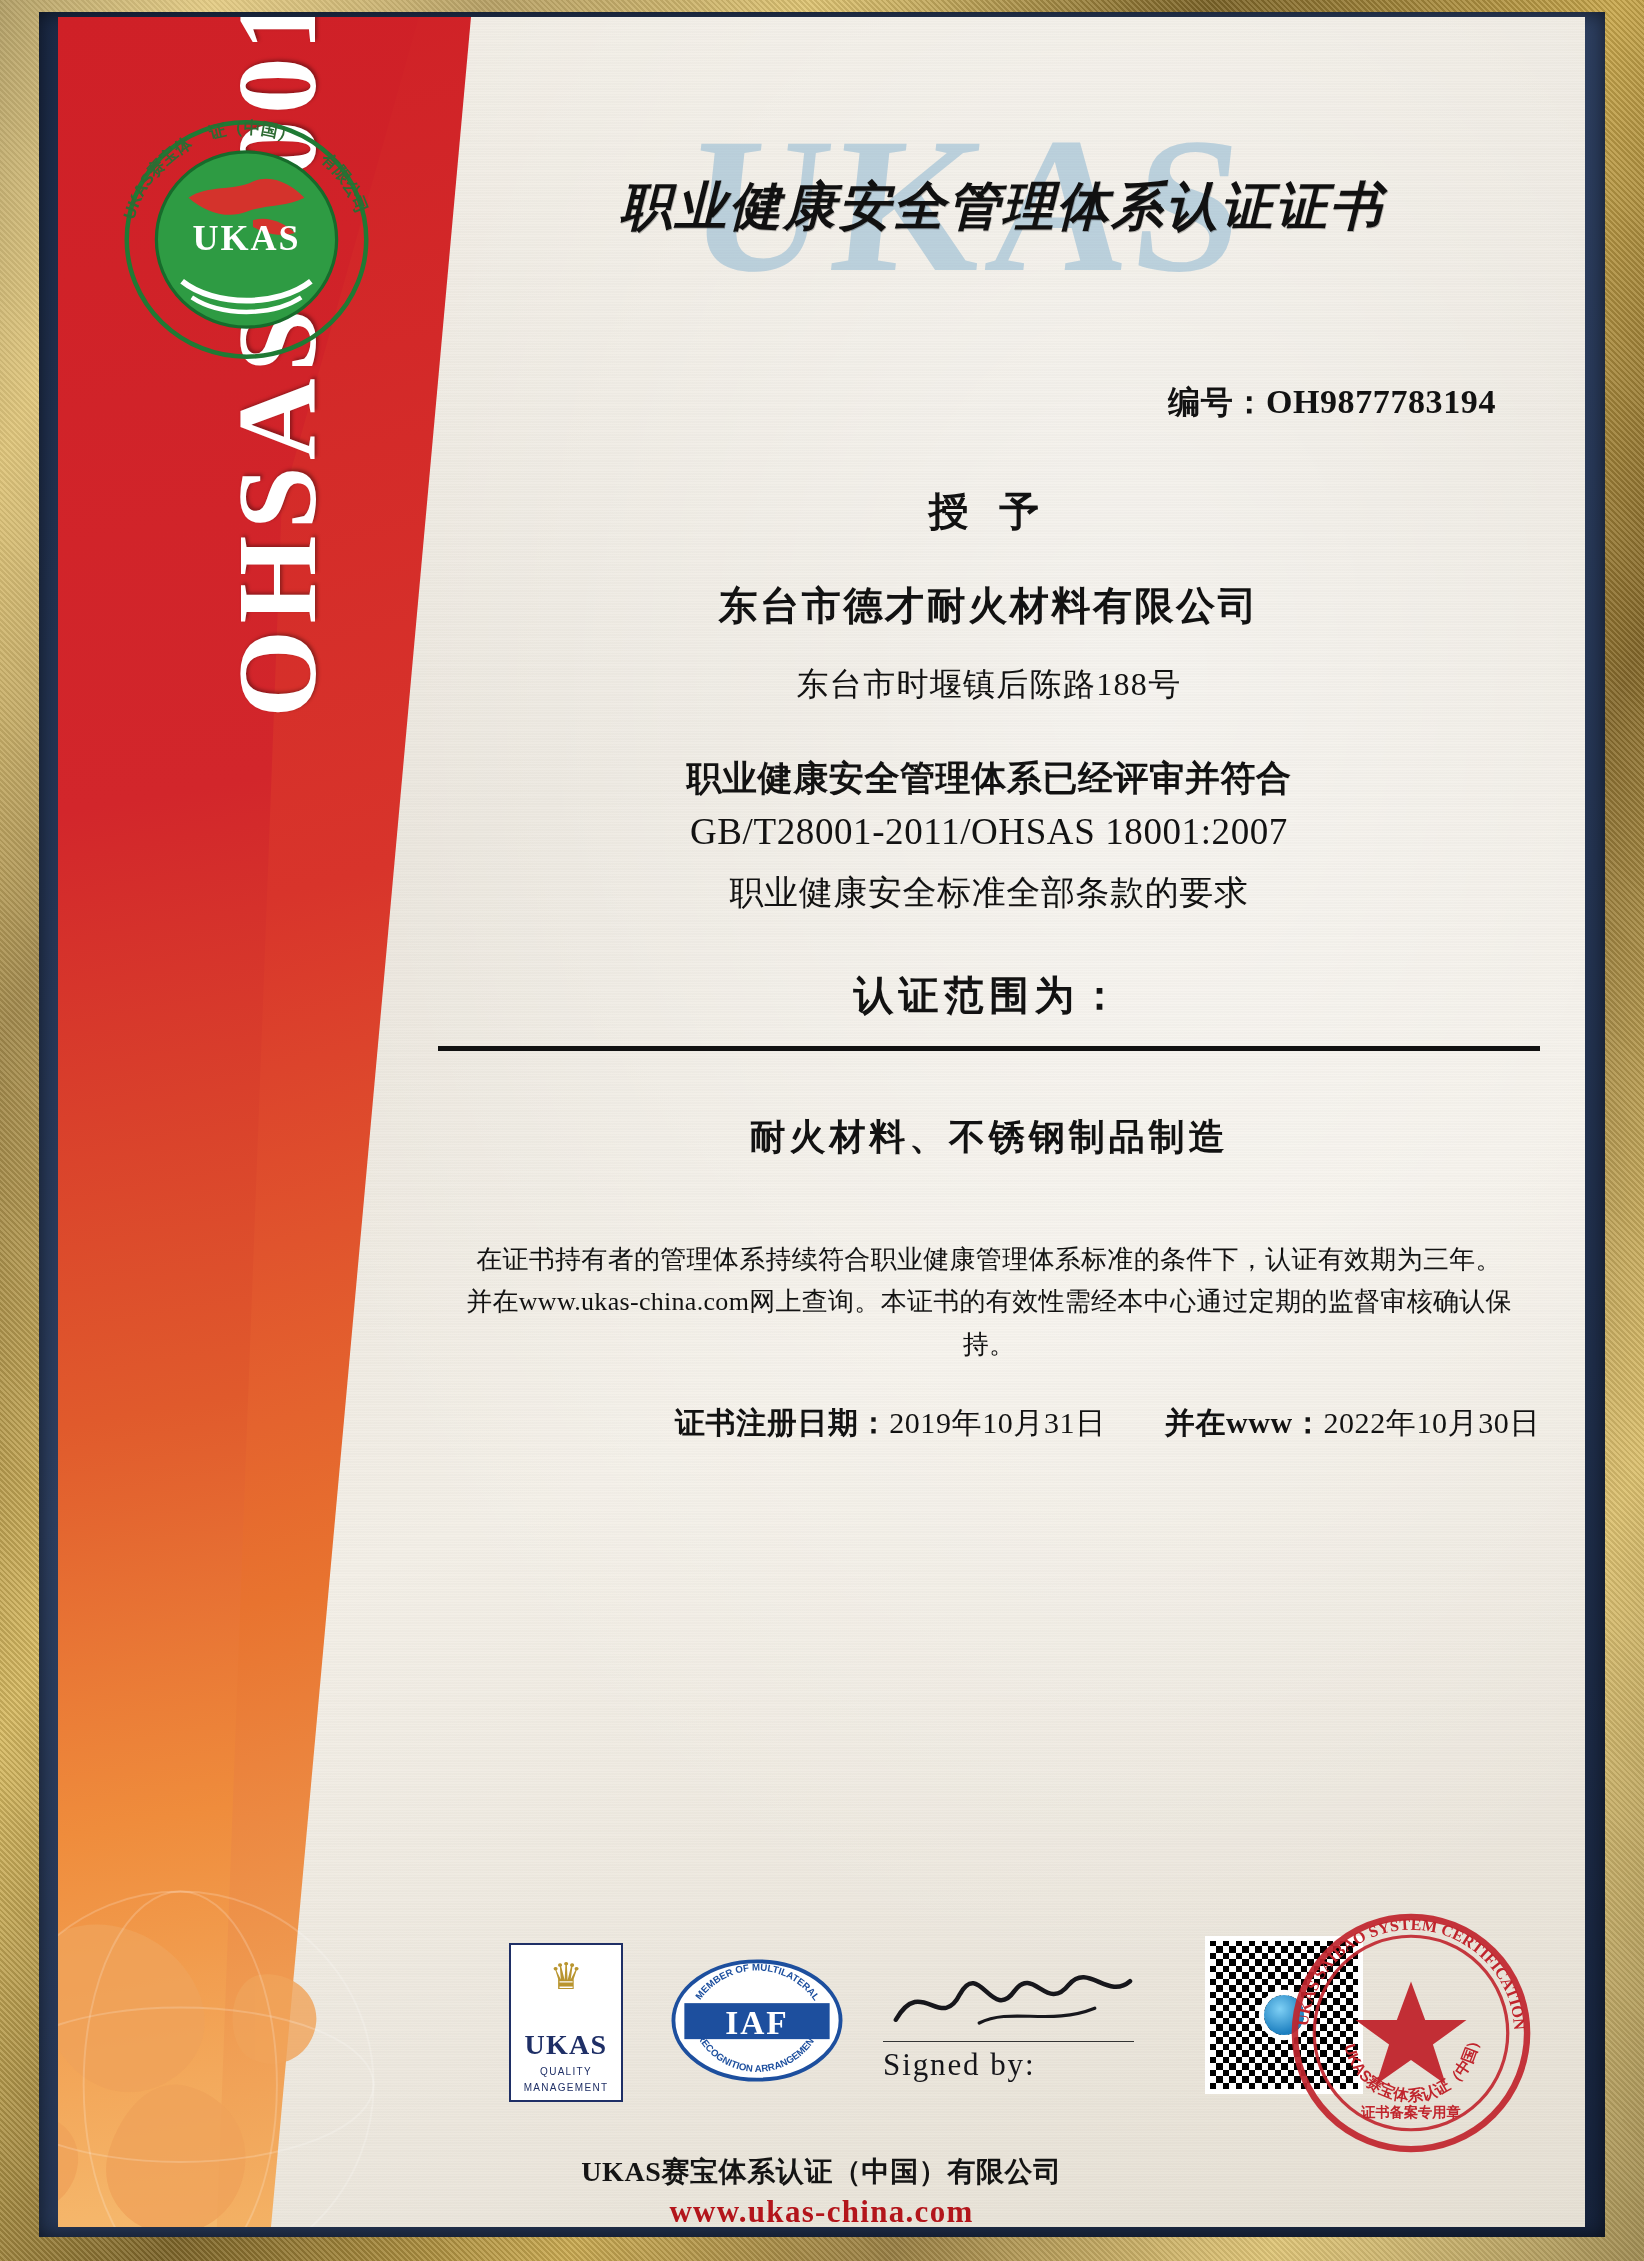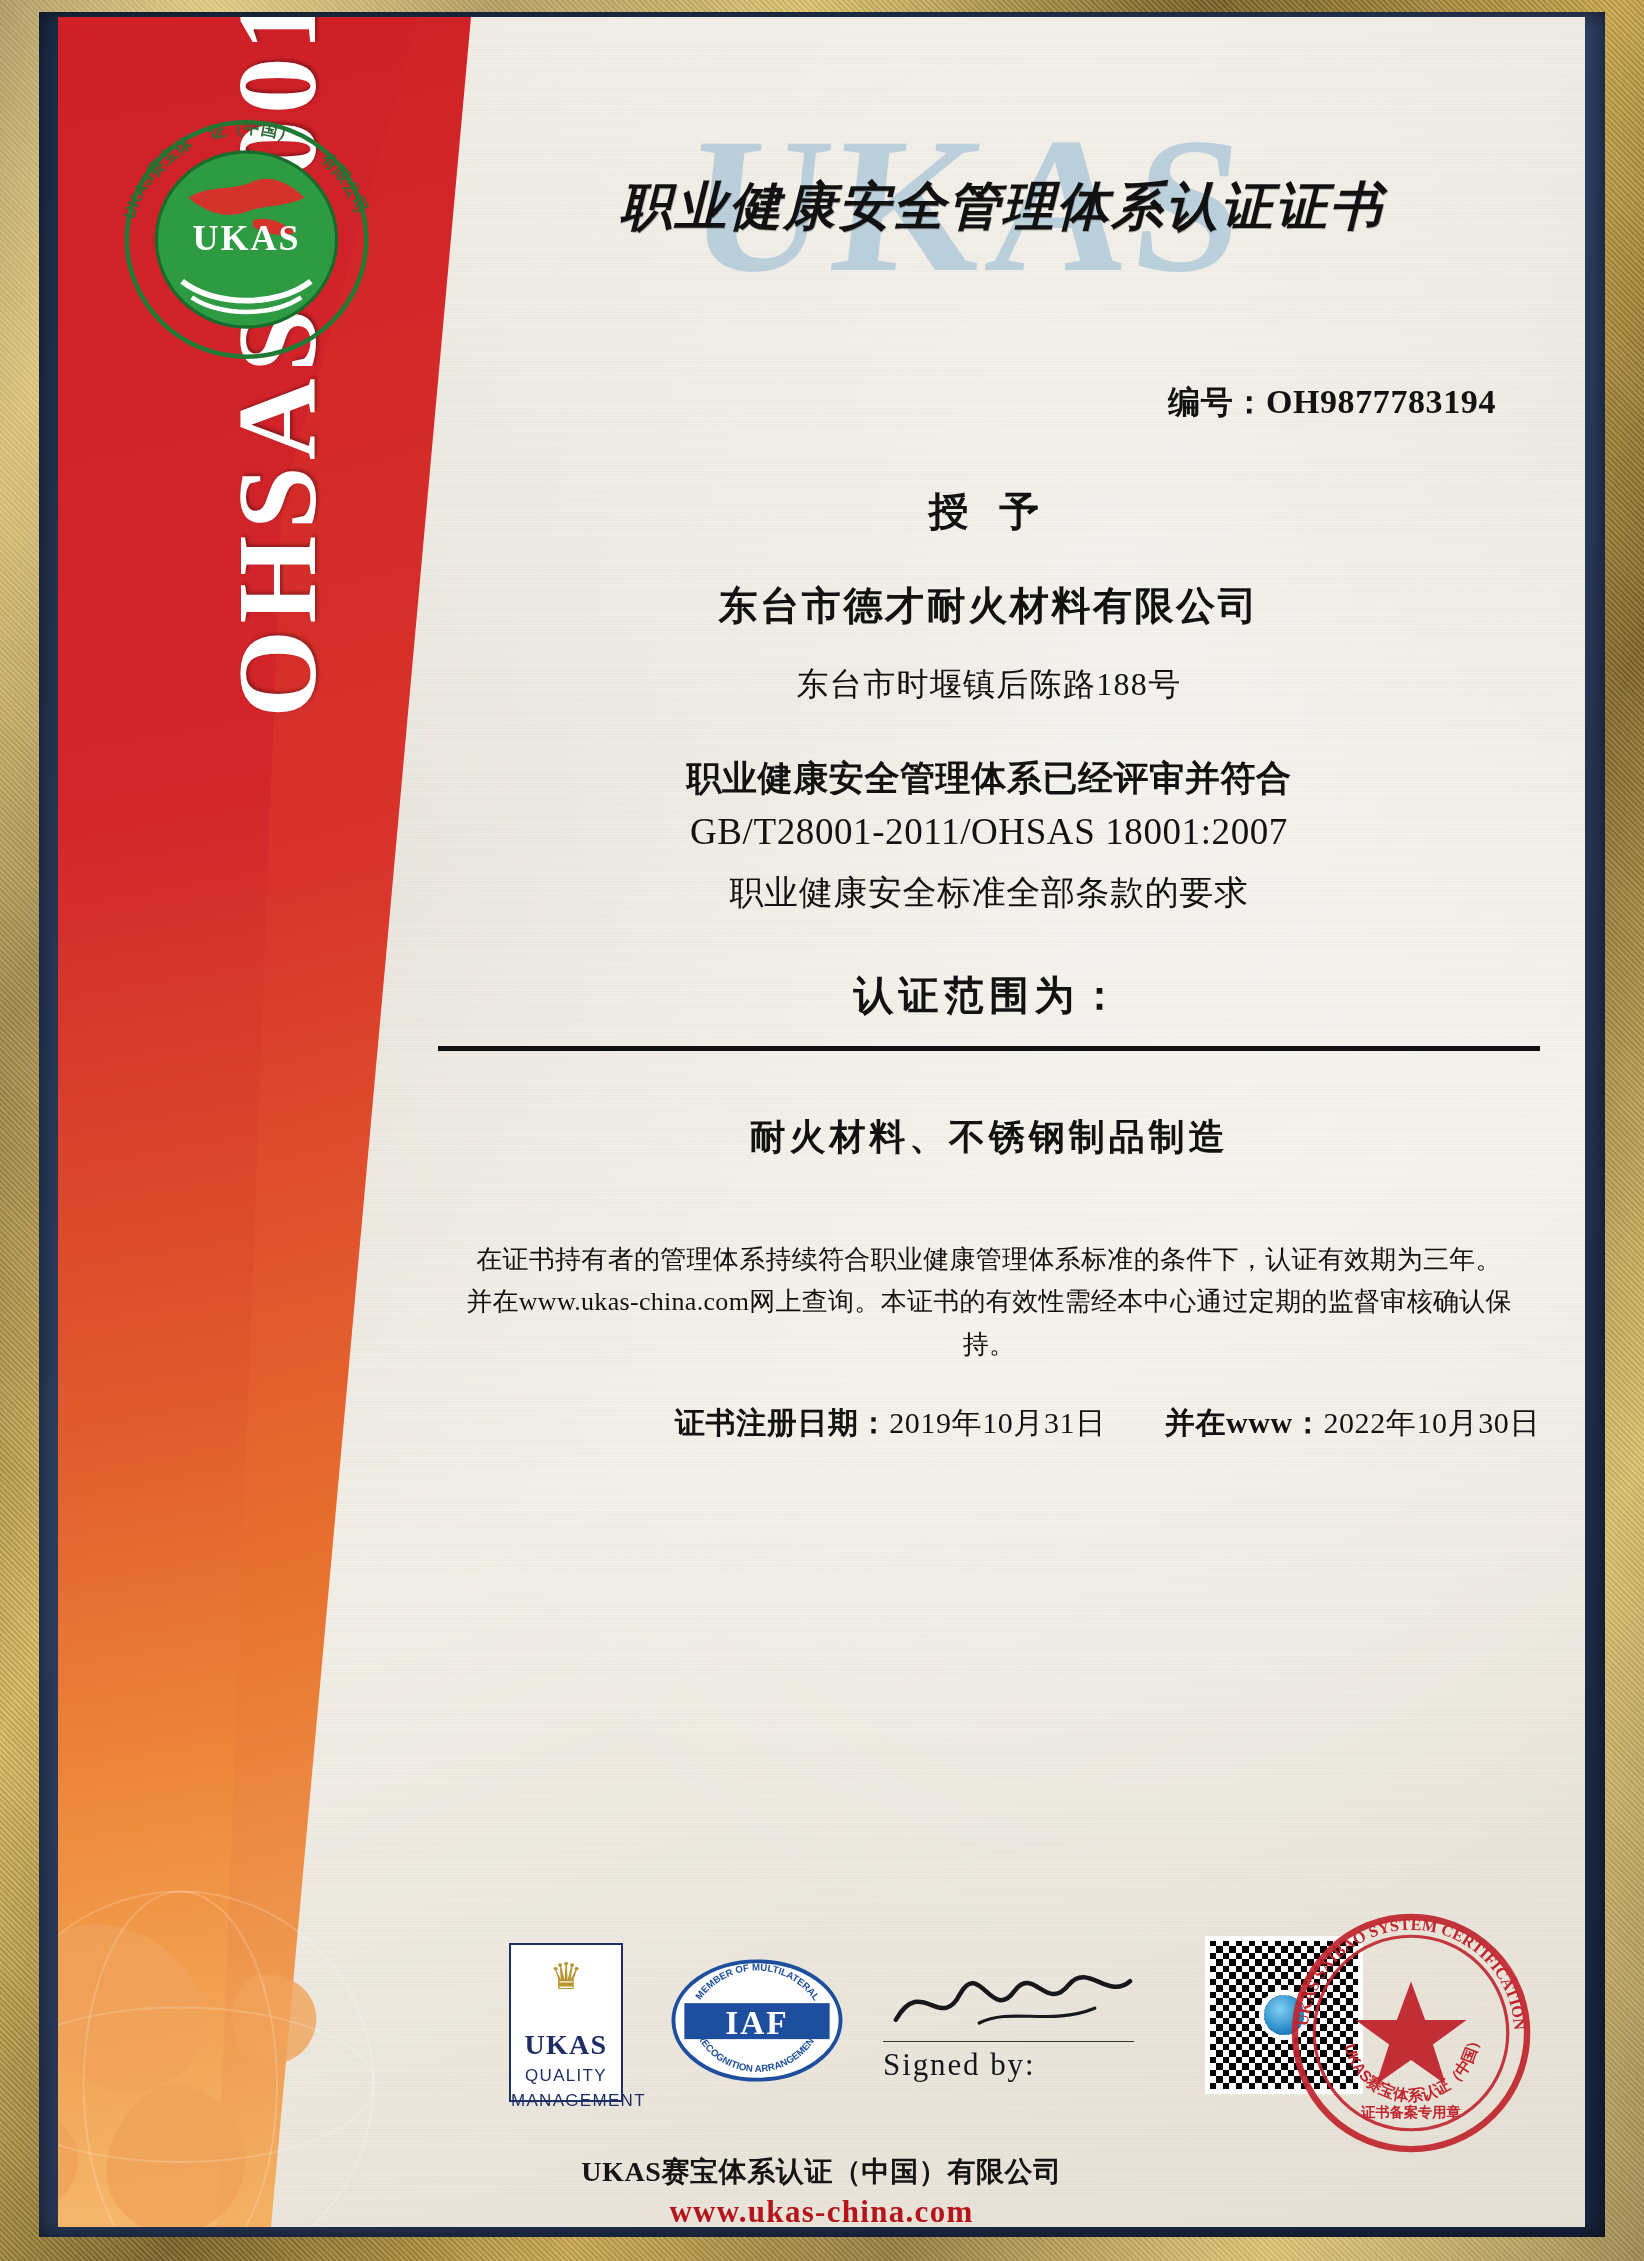--- a/index.html
+++ b/index.html
@@ -247,21 +247,21 @@
     color: #b9952f;
   }
   .ukas-crown .u {
     font-family: "Liberation Serif", serif;
     font-weight: bold;
     font-size: 28px;
     margin-top: 34px;
     letter-spacing: 1.3px;
   }
   .ukas-crown .q1, .ukas-crown .q2 {
-    font-size: 17px;
+    font-size: 10px;
     letter-spacing: 1.3px;
     margin-top: 5.2px;
   }
 
   .iaf {
     position: absolute;
     left: 161px; top: 36px;
     width: 174px; height: 135px;
   }
 

